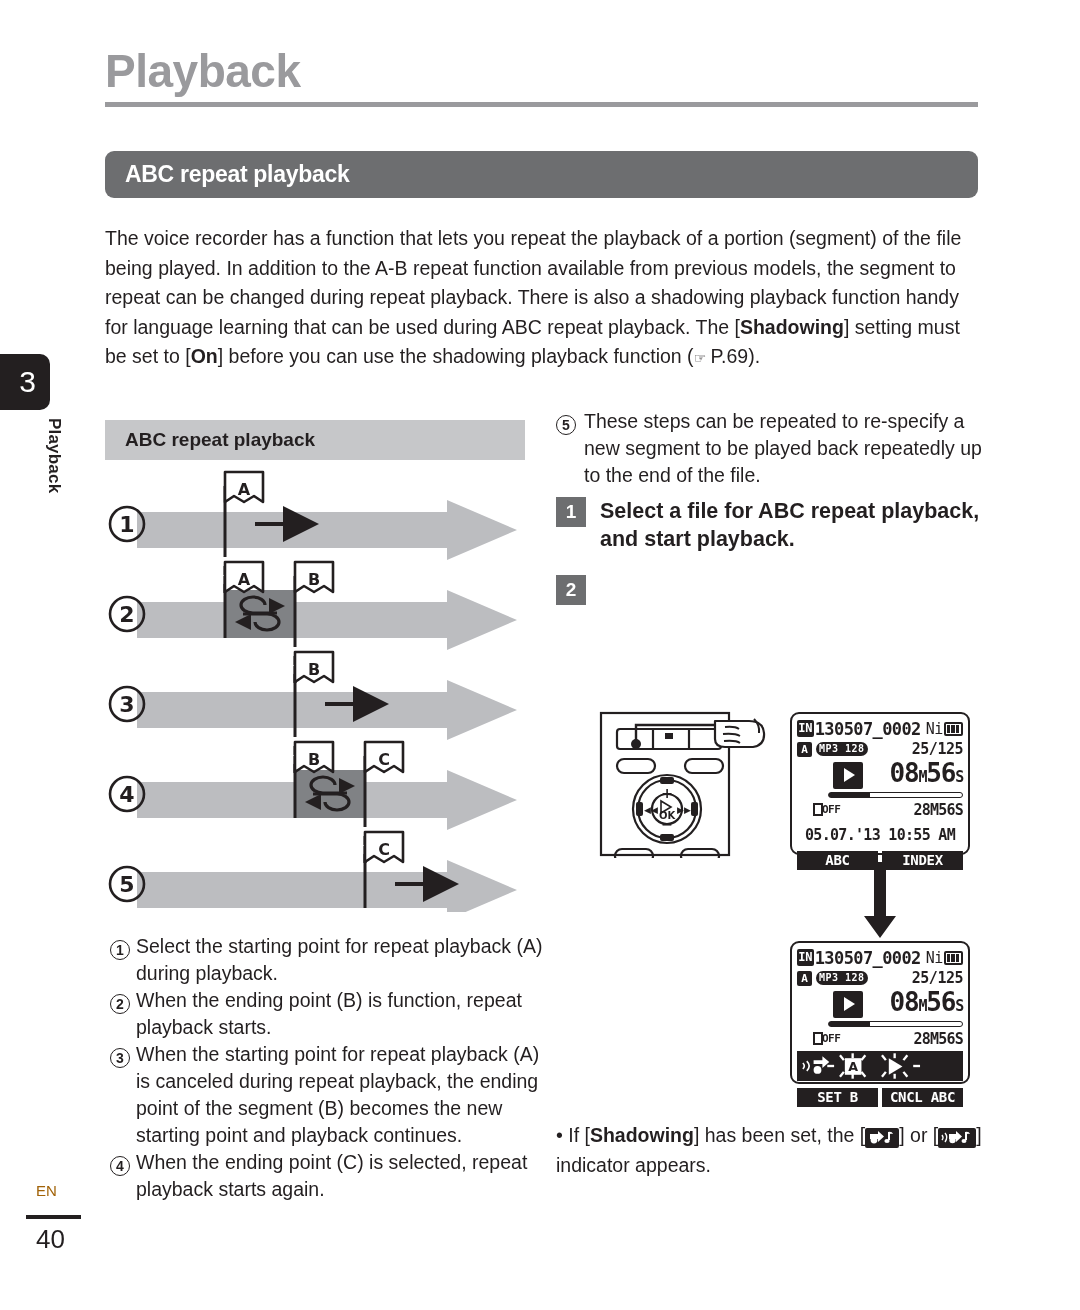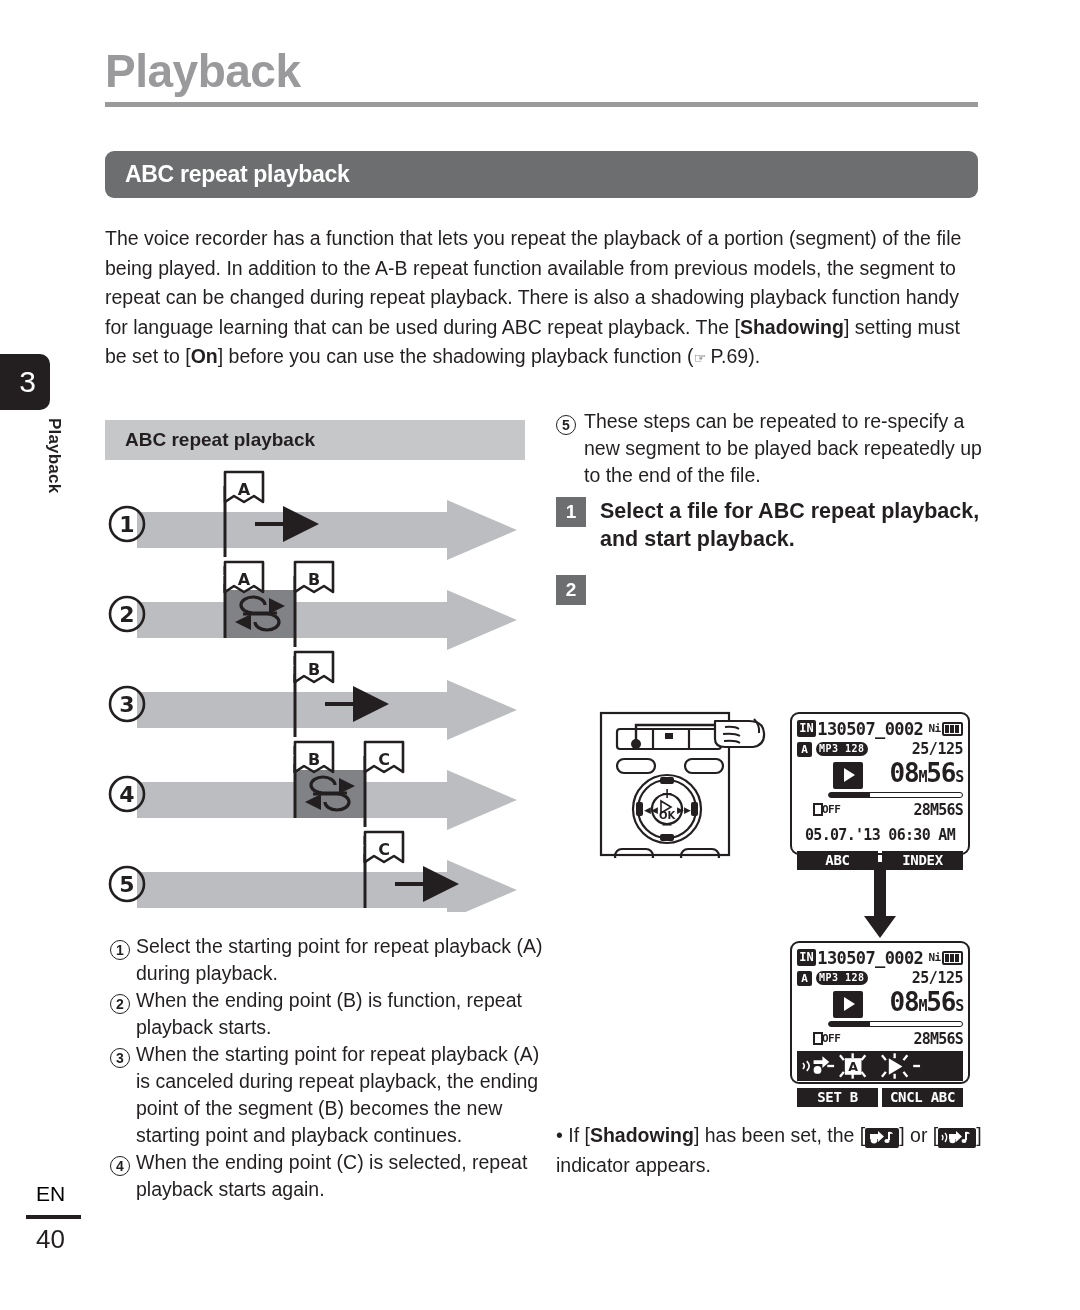--- a/index.html
+++ b/index.html
@@ -117,21 +117,21 @@
   #lcd2{left:790px;top:941px;}
 
   .lcd-row{display:flex;align-items:center;}
   .lcd-r1{height:21px;justify-content:space-between;}
   .inv{
     background:#231f20;color:#fff;display:inline-block;
     font-weight:bold;text-align:center;
   }
   .tag-in{width:19px;height:17px;line-height:17px;font-size:12px;border-radius:2px;}
   .fname{font-size:17px;font-weight:bold;letter-spacing:-0.6px;margin-left:1px;color:#231f20;}
-  .batt-ni{font-size:11px;font-weight:bold;margin-left:5px;letter-spacing:-0.5px;}
+  .batt-ni{font-size:15px;font-weight:normal;margin-left:5px;letter-spacing:-0.5px;}
   .batt{
     width:21px;height:14px;border:2px solid #231f20;border-radius:2px;
     display:inline-flex;align-items:center;padding:1px;box-sizing:border-box;margin-left:1px;
   }
   .batt i{flex:1;height:100%;background:#231f20;margin-right:1px;display:block;}
 
   .lcd-r2{height:18px;margin-top:1px;}
   .tag-a{width:15px;height:15px;line-height:15px;font-size:11px;border-radius:2px;}
   .tag-mp3{
     height:14px;line-height:14px;font-size:10px;border-radius:7px;
@@ -189,21 +189,21 @@
   #bullet{
     left:556px;top:1120px;width:430px;
     font-size:19.5px;line-height:30px;
   }
   .ind-icon{
     display:inline-block;background:#231f20;border-radius:2px;
     vertical-align:-6px;padding:1px 2px;height:20px;box-sizing:border-box;
   }
 
   
-  #footer-en{left:36px;top:1182px;font-size:21px;color:#000000;}
+  #footer-en{left:36px;top:1182px;font-size:15px;color:#a16207;}
   #footer-rule{left:26px;top:1215px;width:55px;height:4px;background:#231f20;}
   #footer-num{left:36px;top:1224px;font-size:26px;color:#231f20;}
 </style>
 </head>
 <body>
 
 <div class="abs" id="chapter-tab">
   <span class="num">3</span>
 </div>
 <div class="abs" id="chapter-label">
@@ -424,21 +424,21 @@
         <i id="p1" style="width: 31%;"></i>
       </div>
   </div>
   <div class="lcd-row lcd-r4">
     <span class="shad-off">
         <span class="bx"></span>
         <span class="ot">OFF</span>
       </span>
     <span class="total">28M56S</span>
   </div>
-  <div class="lcd-date">05.07.'13 06:30 AM</div>
+  <div class="lcd-date">05.07.'13 10:55 AM</div>
   <div class="lcd-fbar">
     <span class="fkey">ABC</span>
     <span class="fkey">INDEX</span>
   </div>
 </div>
 
 <div class="abs" id="down-arrow">
 <svg width="36" height="78" viewBox="0 0 36 78" xmlns="http://www.w3.org/2000/svg">
   <path d="M12,0 L24,0 L24,54 L34,54 L18,76 L2,54 L12,54 Z" fill="#231f20"></path>
 </svg>

